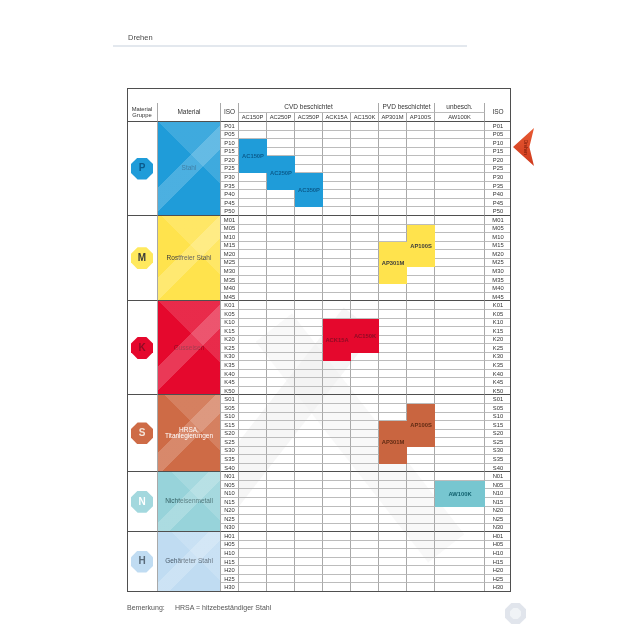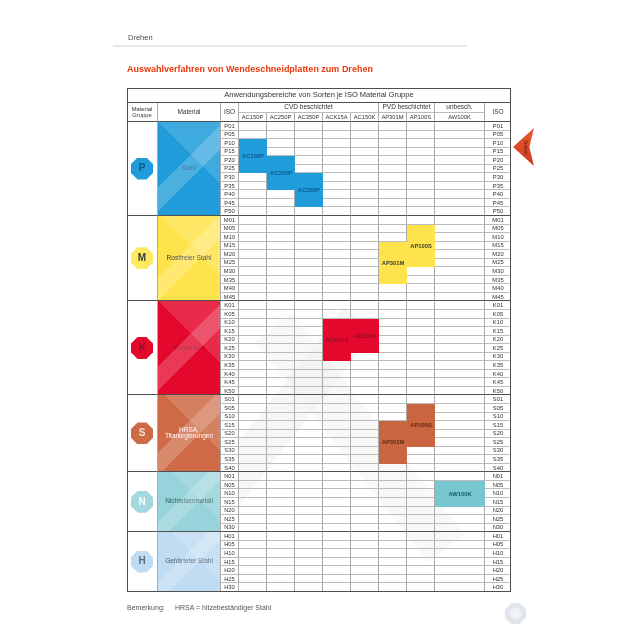--- a/index.html
+++ b/index.html
@@ -55,27 +55,25 @@
 </style>
 </head>
 <body>
 
 <div class="page">
 
   <span class="hdr-label">Drehen</span>
   <div class="hdr-rule"></div>
 
 
-  <div class="page-title">Auswahlverfahren von Wendeschneidplatten zum Drehen</div>
 
   <div id="table">
     <div class="wm-band" style="left:120px;top:200px;width:40px;height:300px;transform:rotate(38deg);"></div>
     <div class="wm-band" style="left:210px;top:210px;width:46px;height:280px;transform:rotate(-38deg);opacity:.45;"></div>
     <div class="frame"></div>
-  <div class="cell tbl-title hb nr" style="left: 0px; top: 0px; width: 384px; height: 15px;">Anwendungsbereiche von Sorten je ISO Material Gruppe</div>
       <div class="cell grade-h hb" style="left: 0px; top: 15px; width: 31px; height: 19px;">Material
 Gruppe</div>
       <div class="cell sec-h hb" style="left: 31px; top: 15px; width: 63px; height: 19px;">Material</div>
       <div class="cell sec-h hb" style="left: 94px; top: 15px; width: 18px; height: 19px;">ISO</div>
       <div class="cell sec-h" style="left: 112px; top: 15px; width: 140px; height: 10px;">CVD beschichtet</div>
       <div class="cell sec-h" style="left: 252px; top: 15px; width: 56px; height: 10px;">PVD  beschichtet</div>
       <div class="cell sec-h" style="left: 308px; top: 15px; width: 50px; height: 10px;">unbesch.</div>
       <div class="cell sec-h hb nr" style="left: 358px; top: 15px; width: 26px; height: 19px;">ISO</div>
       <div class="cell grade-h hb" style="left: 112px; top: 25px; width: 28px; height: 9px;">AC150P</div>
       <div class="cell grade-h hb" style="left: 140px; top: 25px; width: 28px; height: 9px;">AC250P</div>

